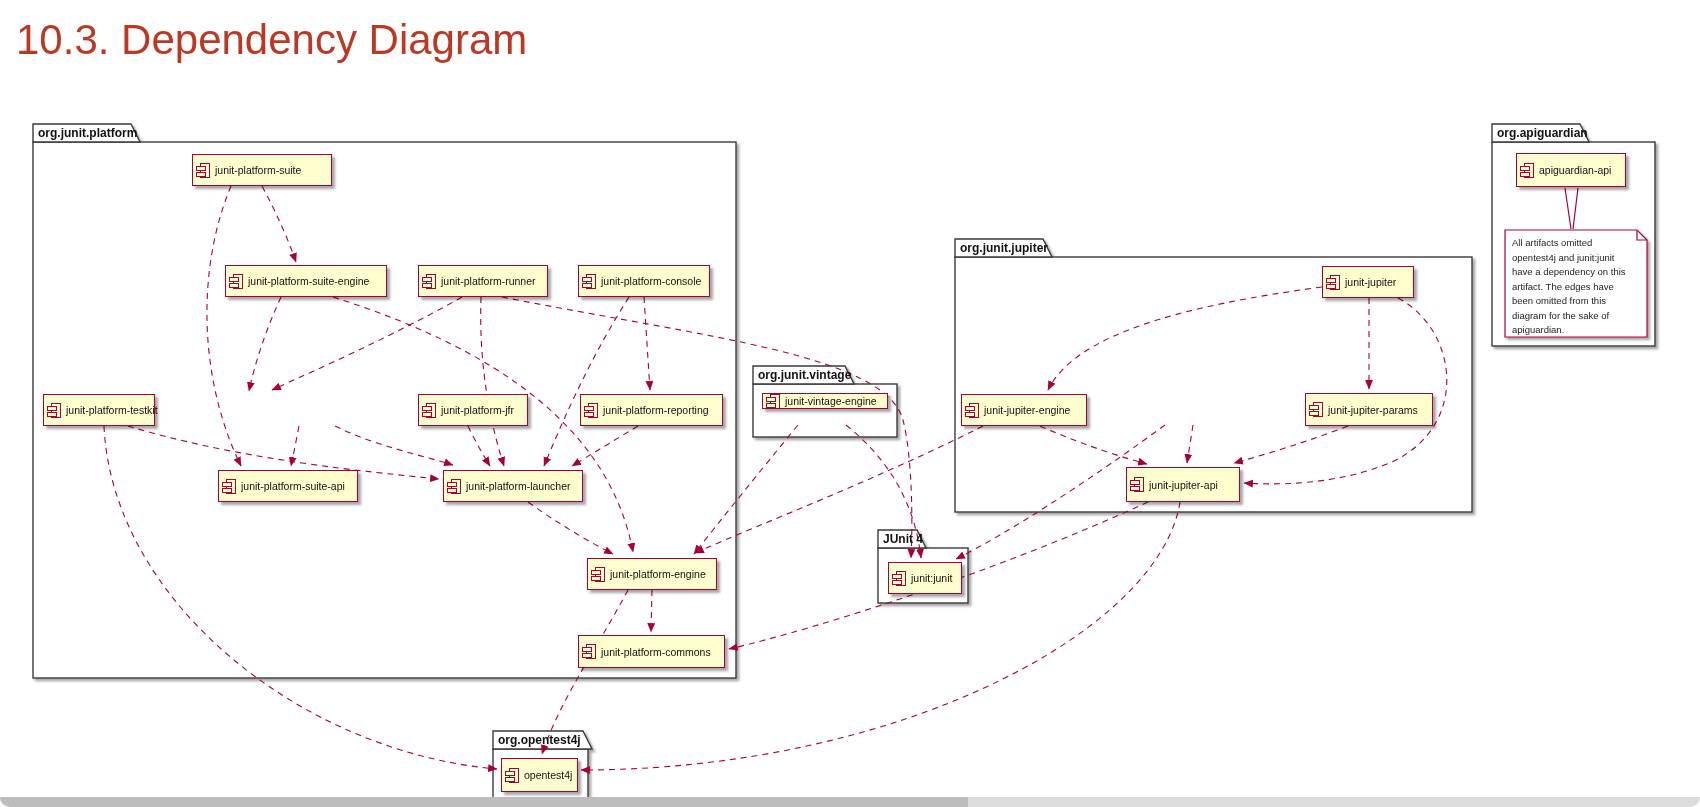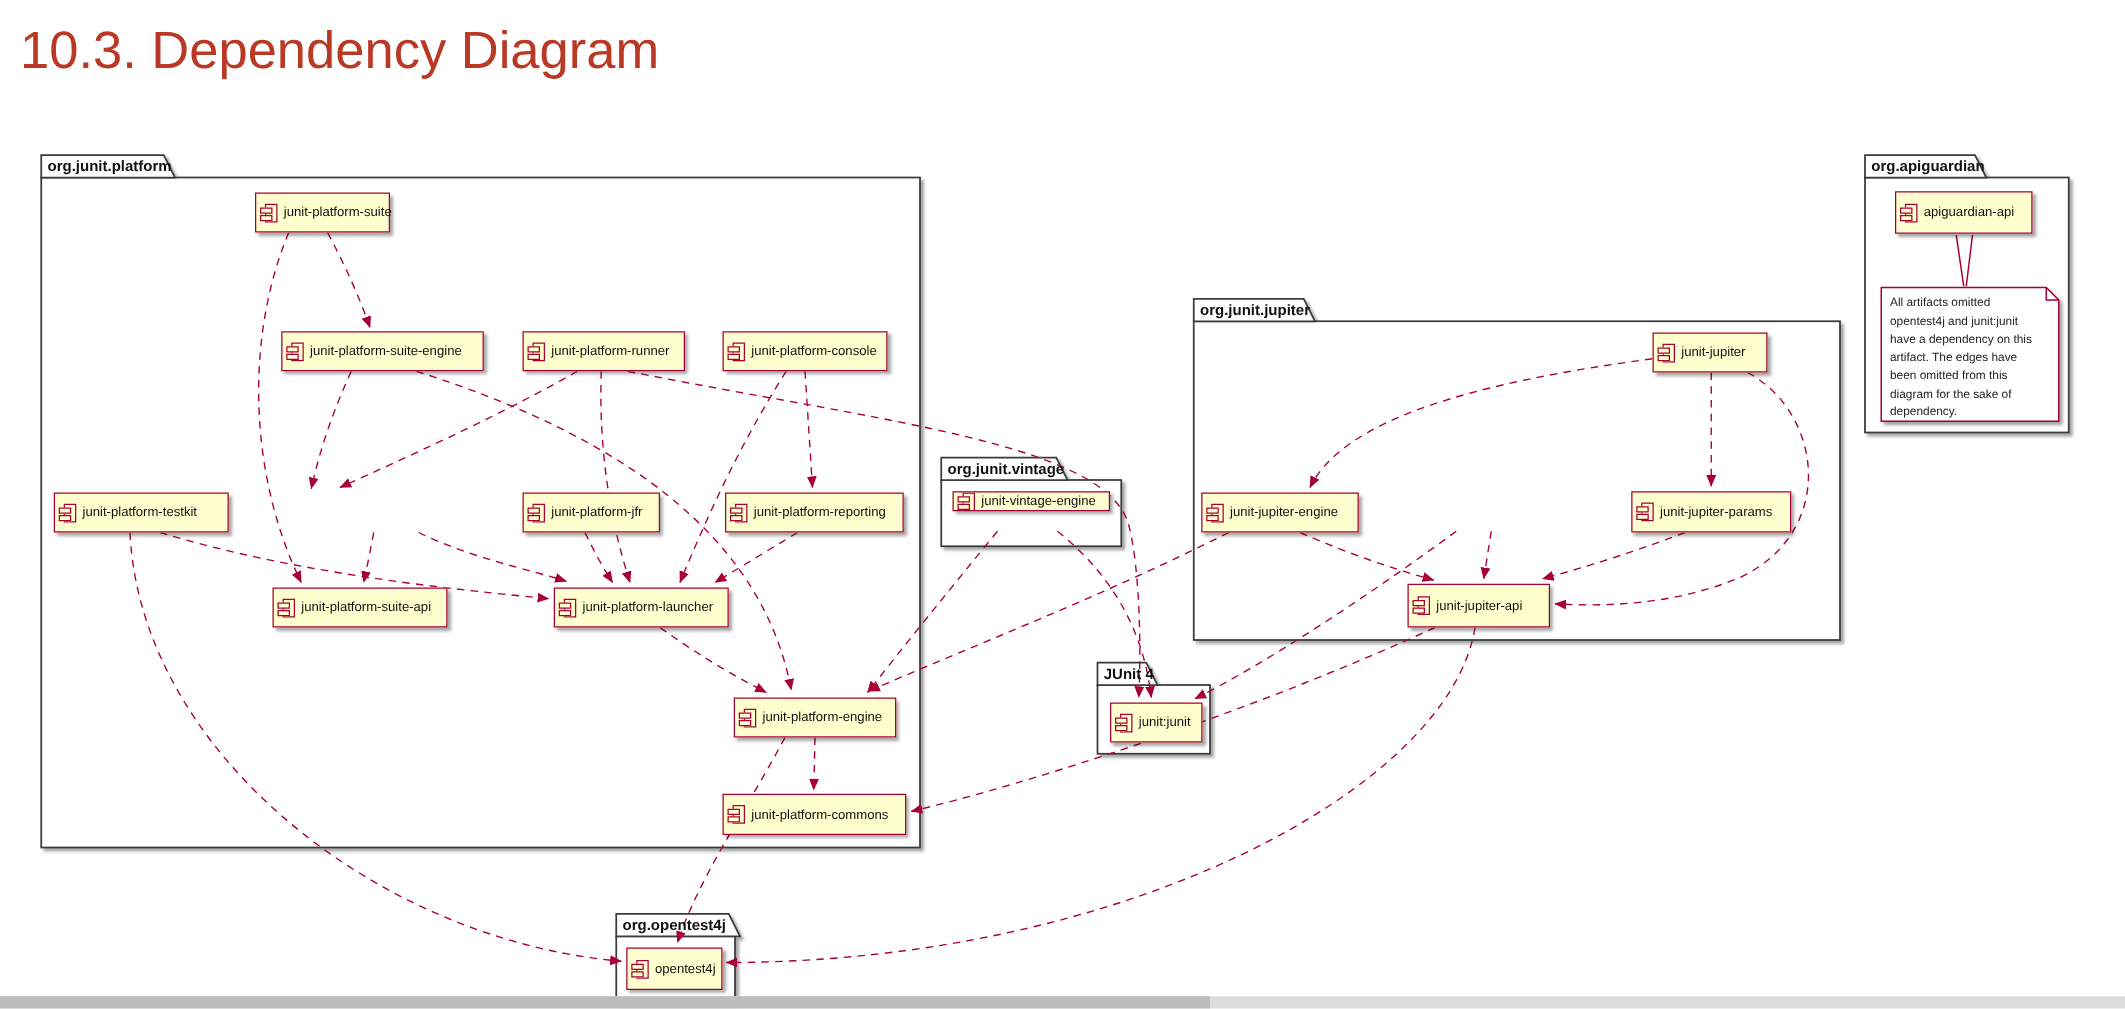--- a/index.html
+++ b/index.html
@@ -1,17 +1,17 @@
 <!DOCTYPE html>
 <html><head>
 <meta charset="utf-8">
 <style>
   * { margin:0; padding:0; box-sizing:border-box; }
   html,body { background:#fff; font-family:"Liberation Sans", sans-serif; }
-  #canvas { position:relative; width:1700px; height:807px; background:#fff; overflow:hidden; }
+  #canvas { position:relative; width:1700px; height:807px; background:#fff; overflow:hidden;border-radius:10px; }
 
   #page-title {
     position:absolute; left:16px; top:16px;
     font-size:42px; font-weight:300; color:#ba3925;
     font-family:"Liberation Sans", sans-serif; letter-spacing:0px;
   }
 
   svg.diagram { position:absolute; left:0; top:0; z-index:1; }
 
   .plabel {
@@ -135,37 +135,37 @@
     </g>
   </svg>
 
   <div class="plabel" style="left:38px;top:125px">org.junit.platform</div>
   <div class="plabel" style="left:758px;top:367px">org.junit.vintage</div>
   <div class="plabel" style="left:960px;top:240px">org.junit.jupiter</div>
   <div class="plabel" style="left:883px;top:531px">JUnit 4</div>
   <div class="plabel" style="left:1497px;top:125px">org.apiguardian</div>
   <div class="plabel" style="left:498px;top:732px">org.opentest4j</div>
 
-  <div class="cmp" style="left:204px;top:154px;width:108px;height:32px">
+  <div class="cmp" style="left:192px;top:154px;width:140px;height:32px">
     <span class="cicon"></span>
     <span class="clabel">junit-platform-suite</span>
   </div>
   <div class="cmp" style="left:225px;top:265px;width:162px;height:32px">
     <span class="cicon"></span>
     <span class="clabel">junit-platform-suite-engine</span>
   </div>
   <div class="cmp" style="left:418px;top:265px;width:130px;height:32px">
     <span class="cicon"></span>
     <span class="clabel">junit-platform-runner</span>
   </div>
   <div class="cmp" style="left:578px;top:265px;width:132px;height:32px">
     <span class="cicon"></span>
     <span class="clabel">junit-platform-console</span>
   </div>
-  <div class="cmp" style="left:43px;top:394px;width:140px;height:32px">
+  <div class="cmp" style="left:43px;top:394px;width:112px;height:32px">
     <span class="cicon"></span>
     <span class="clabel">junit-platform-testkit</span>
   </div>
   <div class="cmp" style="left:418px;top:394px;width:110px;height:32px">
     <span class="cicon"></span>
     <span class="clabel">junit-platform-jfr</span>
   </div>
   <div class="cmp" style="left:580px;top:394px;width:143px;height:32px">
     <span class="cicon"></span>
     <span class="clabel">junit-platform-reporting</span>
@@ -219,20 +219,20 @@
     <span class="clabel">opentest4j</span>
   </div>
 
   <div class="notetext">
     <span>All artifacts omitted</span>
     <span>opentest4j and junit:junit</span>
     <span>have a dependency on this</span>
     <span>artifact. The edges have</span>
     <span>been omitted from this</span>
     <span>diagram for the sake of</span>
-    <span>dependency.</span>
+    <span>apiguardian.</span>
   </div>
 
   <div id="scrollbar">
     <div id="scrollbar-thumb"></div>
   </div>
 
 </div>
 
 </body></html>

